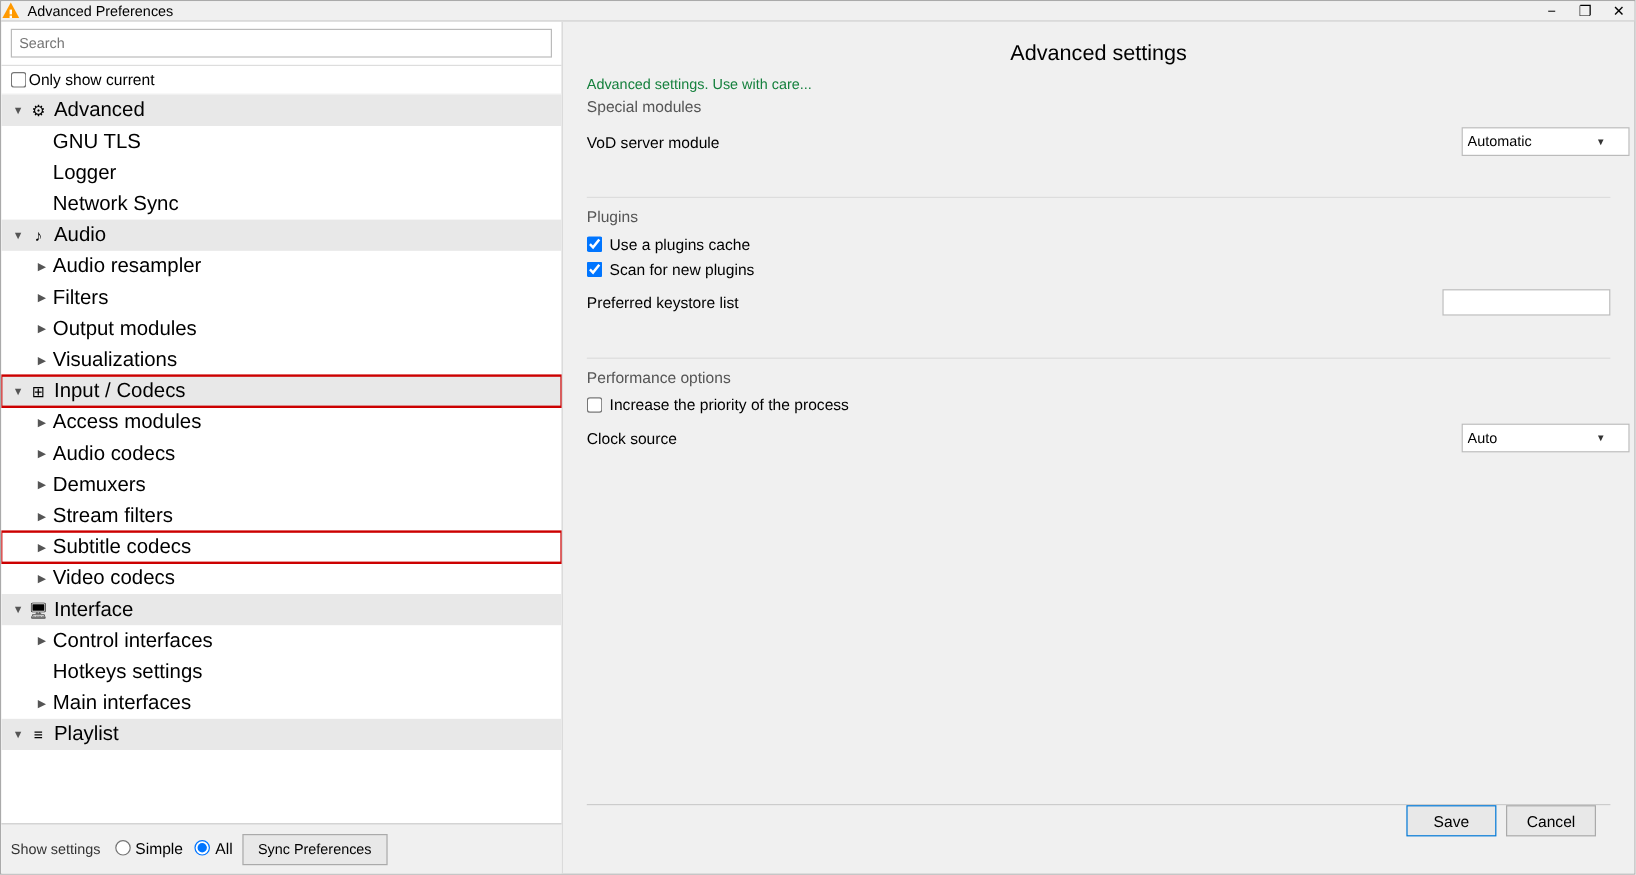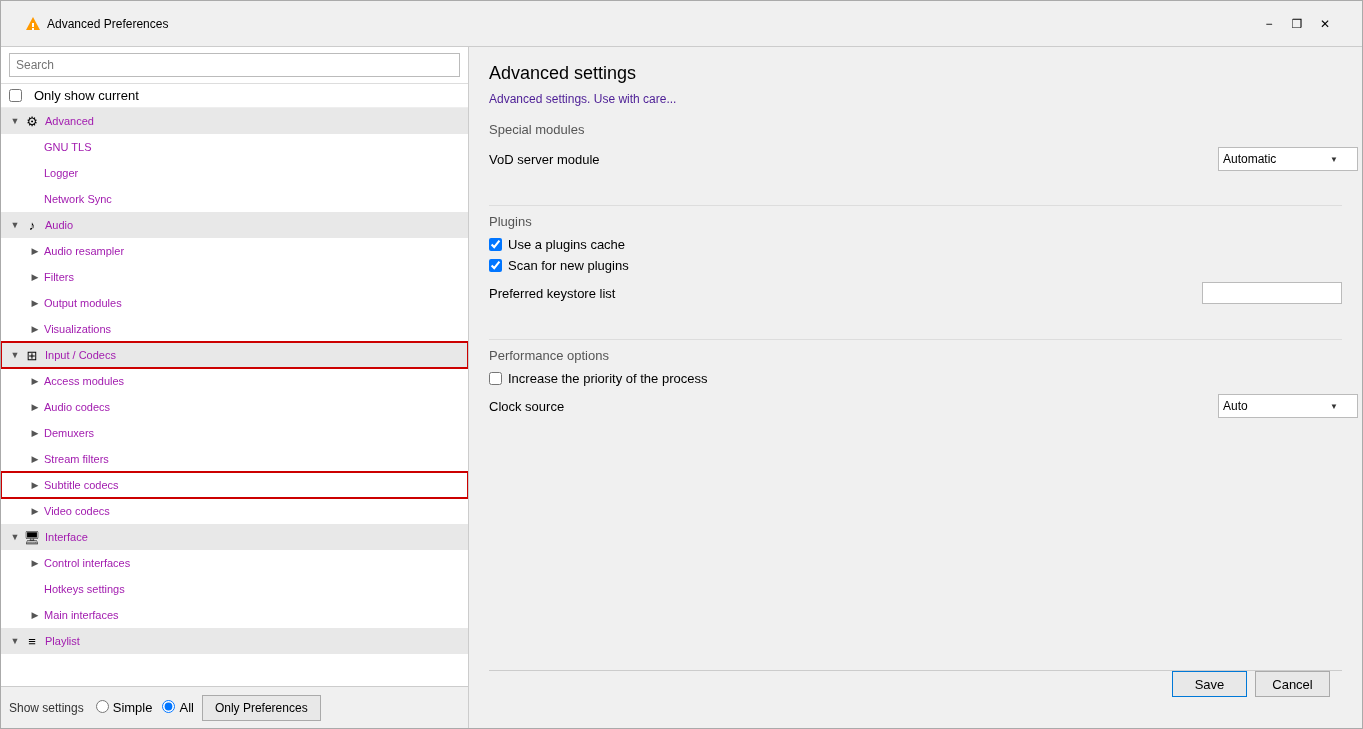--- a/index.html
+++ b/index.html
@@ -2,24 +2,24 @@
 <html><head>
   <meta charset="utf-8">
   <style>
     * { box-sizing: border-box; margin: 0; padding: 0; font-family: 'Segoe UI', Tahoma, Geneva, Verdana, sans-serif; font-size: 13px; }
     body { background: #f0f0f0; width: 1363px; height: 729px; overflow: hidden; }
 
     .window { width: 1363px; height: 729px; background: #f0f0f0; display: flex; flex-direction: column; border: 1px solid #aaa; }
 
     .title-bar {
       background: #f0f0f0;
-      height: 46px;
-      display: flex;
-      align-items: center;
-      padding: 0 24px;
+      height: 17px;
+      display: flex;
+      align-items: center;
+      padding: 0 0;
       border-bottom: 1px solid #ccc;
       user-select: none;
     }
     .title-bar-icon { width: 16px; height: 16px; margin-right: 6px; }
     .title-bar-title { flex: 1; font-size: 12px; color: #000; }
     .title-bar-controls { display: flex; gap: 2px; }
     .title-bar-btn {
       width: 26px; height: 20px; border: none; background: transparent;
       cursor: pointer; display: flex; align-items: center; justify-content: center;
       font-size: 12px; color: #000;
@@ -47,21 +47,21 @@
       padding: 2px 6px;
       font-size: 12px;
       color: #999;
       outline: none;
     }
 
     .only-current {
       padding: 4px 8px;
       display: flex;
       align-items: center;
-      gap: 12px;
+      gap: 2px;
       border-bottom: 1px solid #eee;
     }
 
     .tree-container {
       flex: 1;
       overflow-y: auto;
       overflow-x: hidden;
     }
 
     .tree-item {
@@ -76,21 +76,21 @@
     .tree-item .chevron {
       width: 12px; height: 12px;
       display: inline-flex; align-items: center; justify-content: center;
       font-size: 9px; color: #555; margin-right: 3px;
     }
     .tree-item .item-icon {
       width: 16px; height: 16px; margin-right: 5px;
       display: inline-flex; align-items: center; justify-content: center;
       font-size: 13px;
     }
-    .tree-item .item-label { font-size: 11px; color: #a21caf; }
+    .tree-item .item-label { font-size: 17px; color: #000000; }
 
     .tree-item.level-0 { padding-left: 8px; background: #e8e8e8; }
     .tree-item.level-1 { padding-left: 28px; }
 
     
     .tree-container::-webkit-scrollbar { width: 14px; }
     .tree-container::-webkit-scrollbar-track { background: #f0f0f0; }
     .tree-container::-webkit-scrollbar-thumb { background: #c0c0c0; border: 2px solid #f0f0f0; }
 
     
@@ -117,22 +117,22 @@
 
     
     .right-panel {
       flex: 1;
       display: flex;
       flex-direction: column;
       padding: 16px 20px;
       background: #f0f0f0;
     }
 
-    .panel-title { font-size: 18px; font-weight: 400; color: #000; margin-bottom: 8px; }
-    .panel-subtitle { font-size: 12px; color: #4c1d95; margin-bottom: 16px; }
+    .panel-title { font-size: 18px; font-weight: 400; color: #000; margin-bottom: 8px; text-align: center; }
+    .panel-subtitle { font-size: 12px; color: #15803d; margin-bottom: 4px; }
 
     .section { margin-bottom: 18px; }
     .section-title { font-size: 13px; color: #555; margin-bottom: 8px; }
 
     .field-row {
       display: flex;
       align-items: center;
       margin-bottom: 6px;
       min-height: 28px;
     }
@@ -354,21 +354,21 @@
         <div class="radio-group">
           <div class="radio-item">
             <input type="radio" name="settings-mode" id="radio-simple" style="">
             <label for="radio-simple">Simple</label>
           </div>
           <div class="radio-item">
             <input type="radio" name="settings-mode" id="radio-all" checked="" style="">
             <label for="radio-all">All</label>
           </div>
         </div>
-        <button class="reset-btn">Only Preferences</button>
+        <button class="reset-btn">Sync Preferences</button>
       </div>
     </div>
 
     <div class="right-panel">
       <div class="panel-title">Advanced settings</div>
       <div class="panel-subtitle">Advanced settings. Use with care...</div>
 
       <div class="section">
         <div class="section-title">Special modules</div>
         <div class="field-row">

